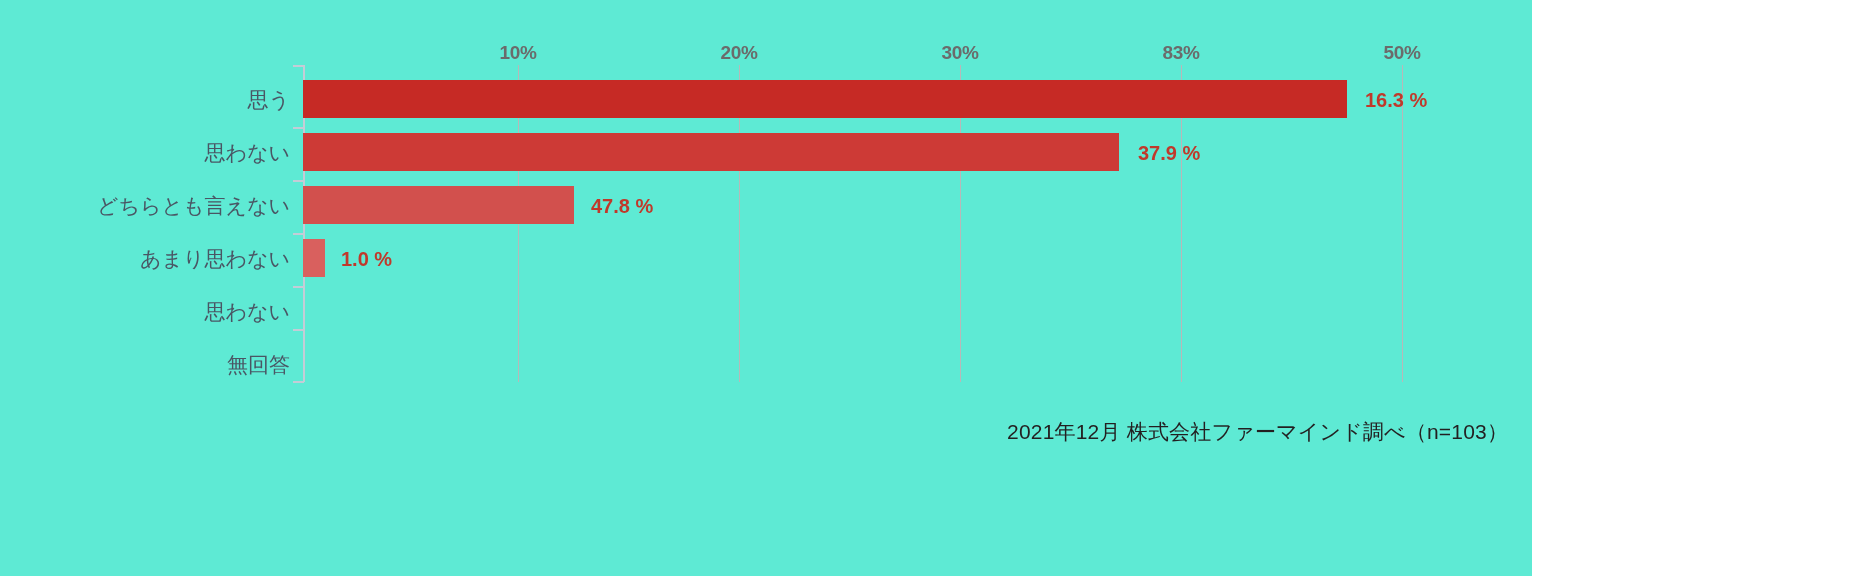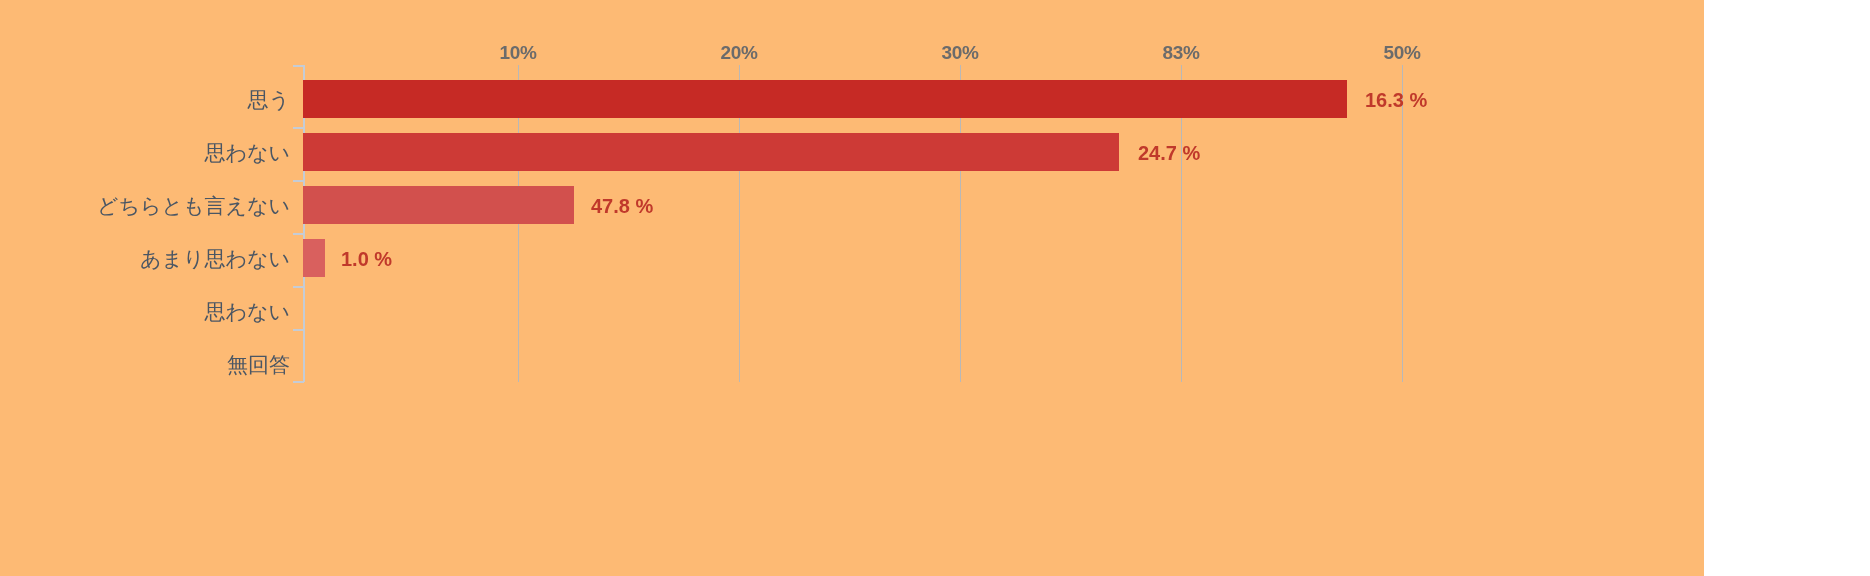--- a/index.html
+++ b/index.html
@@ -9,23 +9,23 @@
   }
   body {
     width: 1870px;
     height: 576px;
     font-family: "Liberation Sans", "DejaVu Sans", sans-serif;
     overflow: hidden;
   }
 
   #chart-root {
     position: relative;
-    width: 1704px;
+    width: 1532px;
     height: 576px;
-    background: #fdba74;
+    background: #5eead4;
   }
 
   
   
 
   .plot {
     position: absolute;
     left: 0;
     top: 0;
     width: 1870px;
@@ -132,27 +132,28 @@
     <div class="tick-mark" style="top:286px"></div>
     <div class="tick-mark" style="top:329px"></div>
     <div class="tick-mark" style="top:381px"></div>
 
     <div class="bar" style="top:80px;  width:1044px; background:#c62a25"></div>
     <div class="bar" style="top:133px; width:816px;  background:#cd3a36"></div>
     <div class="bar" style="top:186px; width:271px;  background:#d2504d"></div>
     <div class="bar" style="top:239px; width:22px;   background:#d9605e"></div>
 
     <div class="bar-value" style="left:1365px; top:90px">16.3 %</div>
-    <div class="bar-value" style="left:1138px; top:143px">24.7 %</div>
+    <div class="bar-value" style="left:1138px; top:143px">37.9 %</div>
     <div class="bar-value" style="left:591px;  top:196px">47.8 %</div>
     <div class="bar-value" style="left:341px;  top:249px">1.0 %</div>
 
     <div class="cat-label" style="top:89px">思う</div>
     <div class="cat-label" style="top:142px">思わない</div>
     <div class="cat-label" style="top:195px">どちらとも言えない</div>
     <div class="cat-label" style="top:248px">あまり思わない</div>
     <div class="cat-label" style="top:301px">思わない</div>
     <div class="cat-label" style="top:354px">無回答</div>
 
   </div>
 
+  <div class="footnote">2021年12月 株式会社ファーマインド調べ（n=103）</div>
 
 </div>
 
 </body></html>

